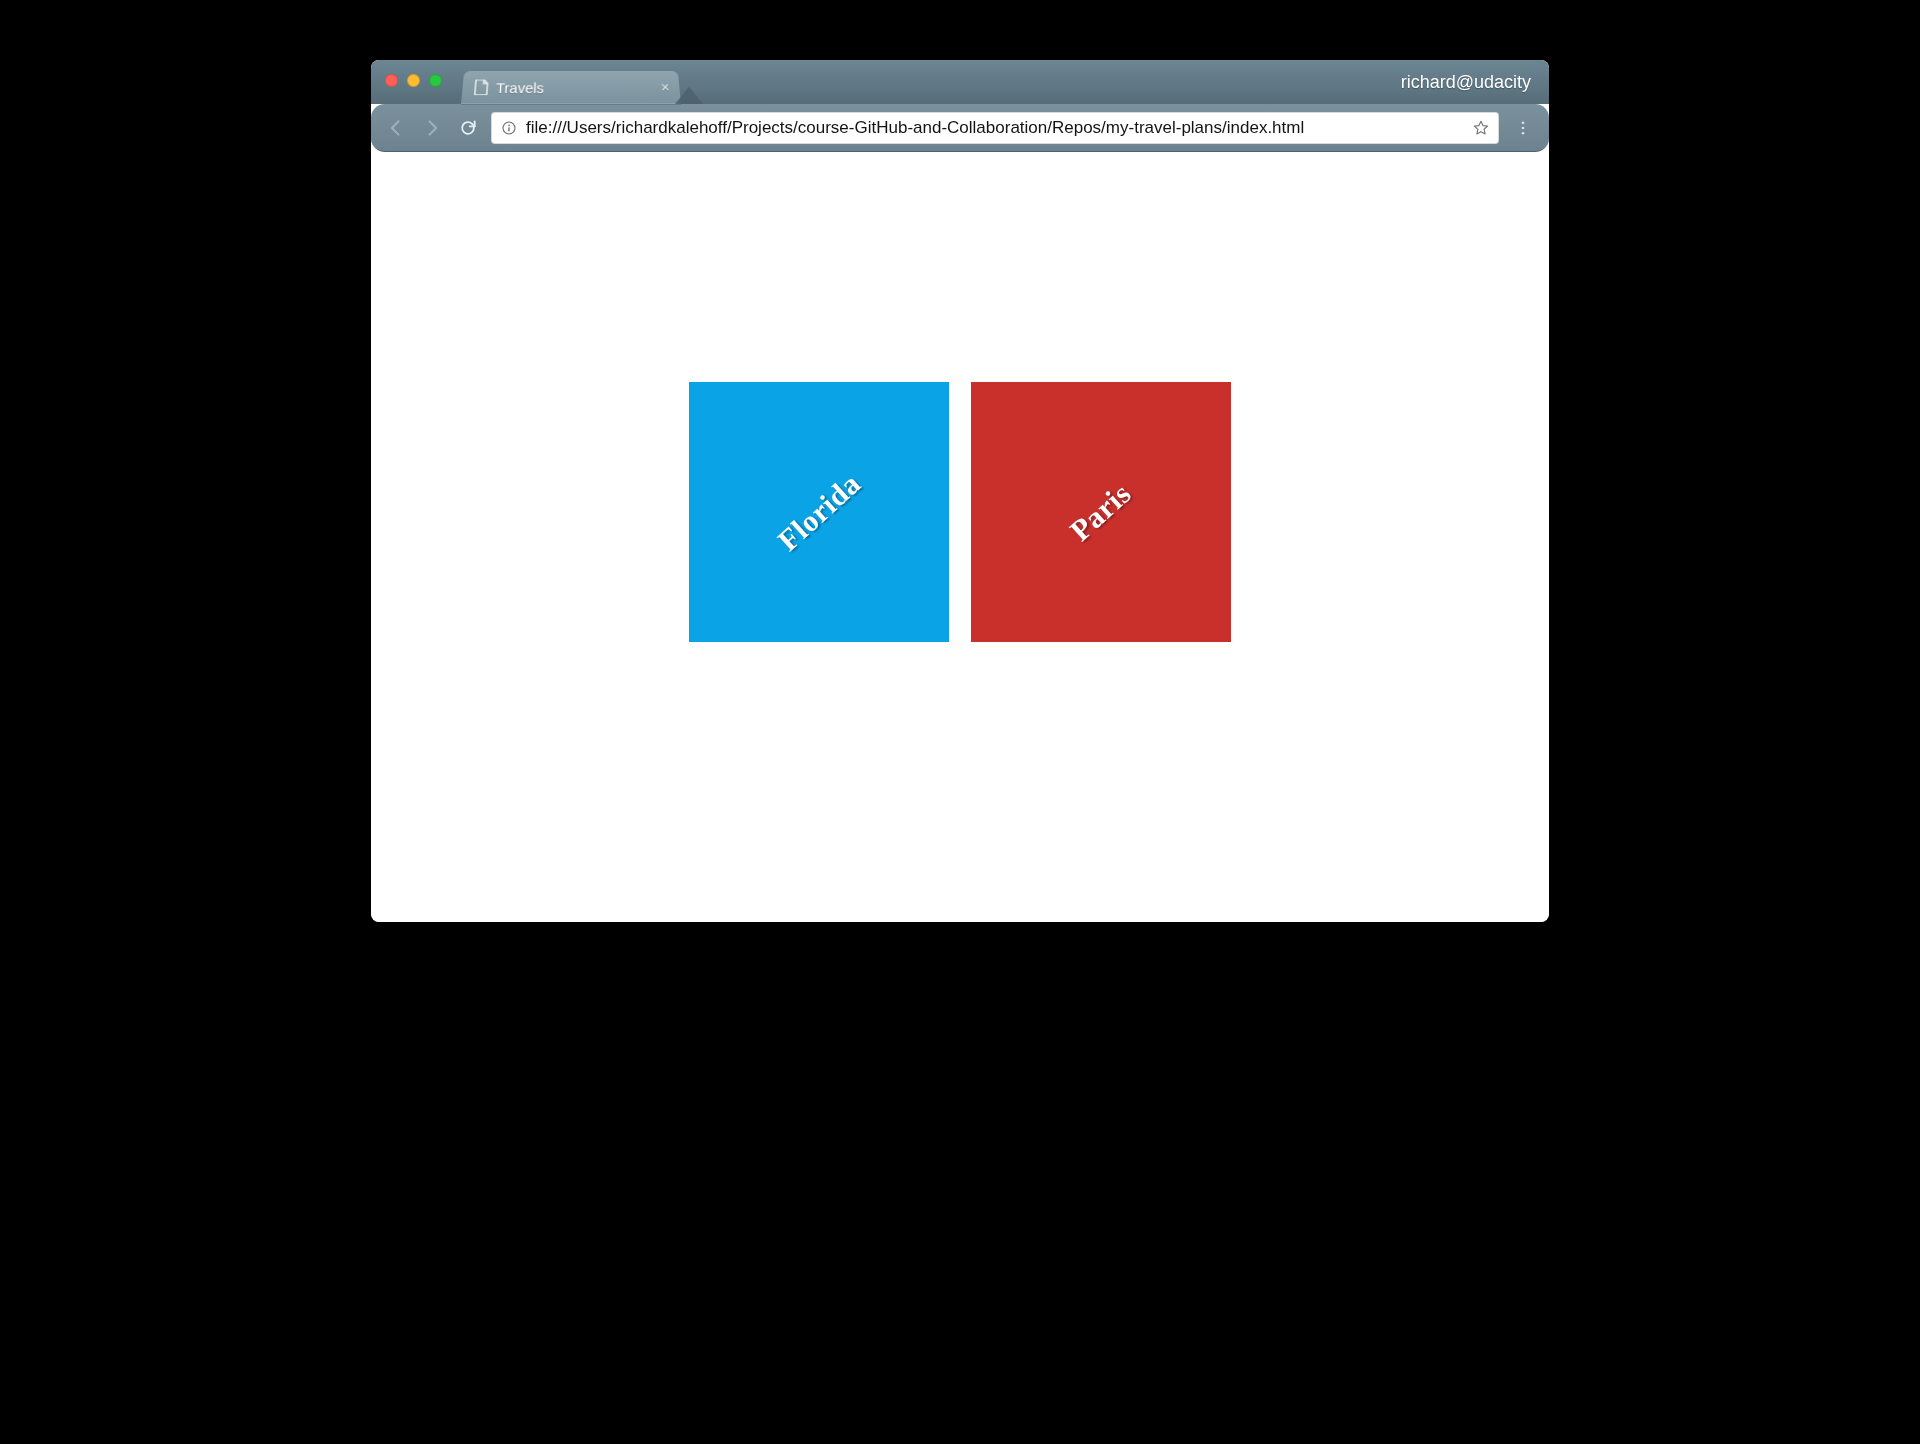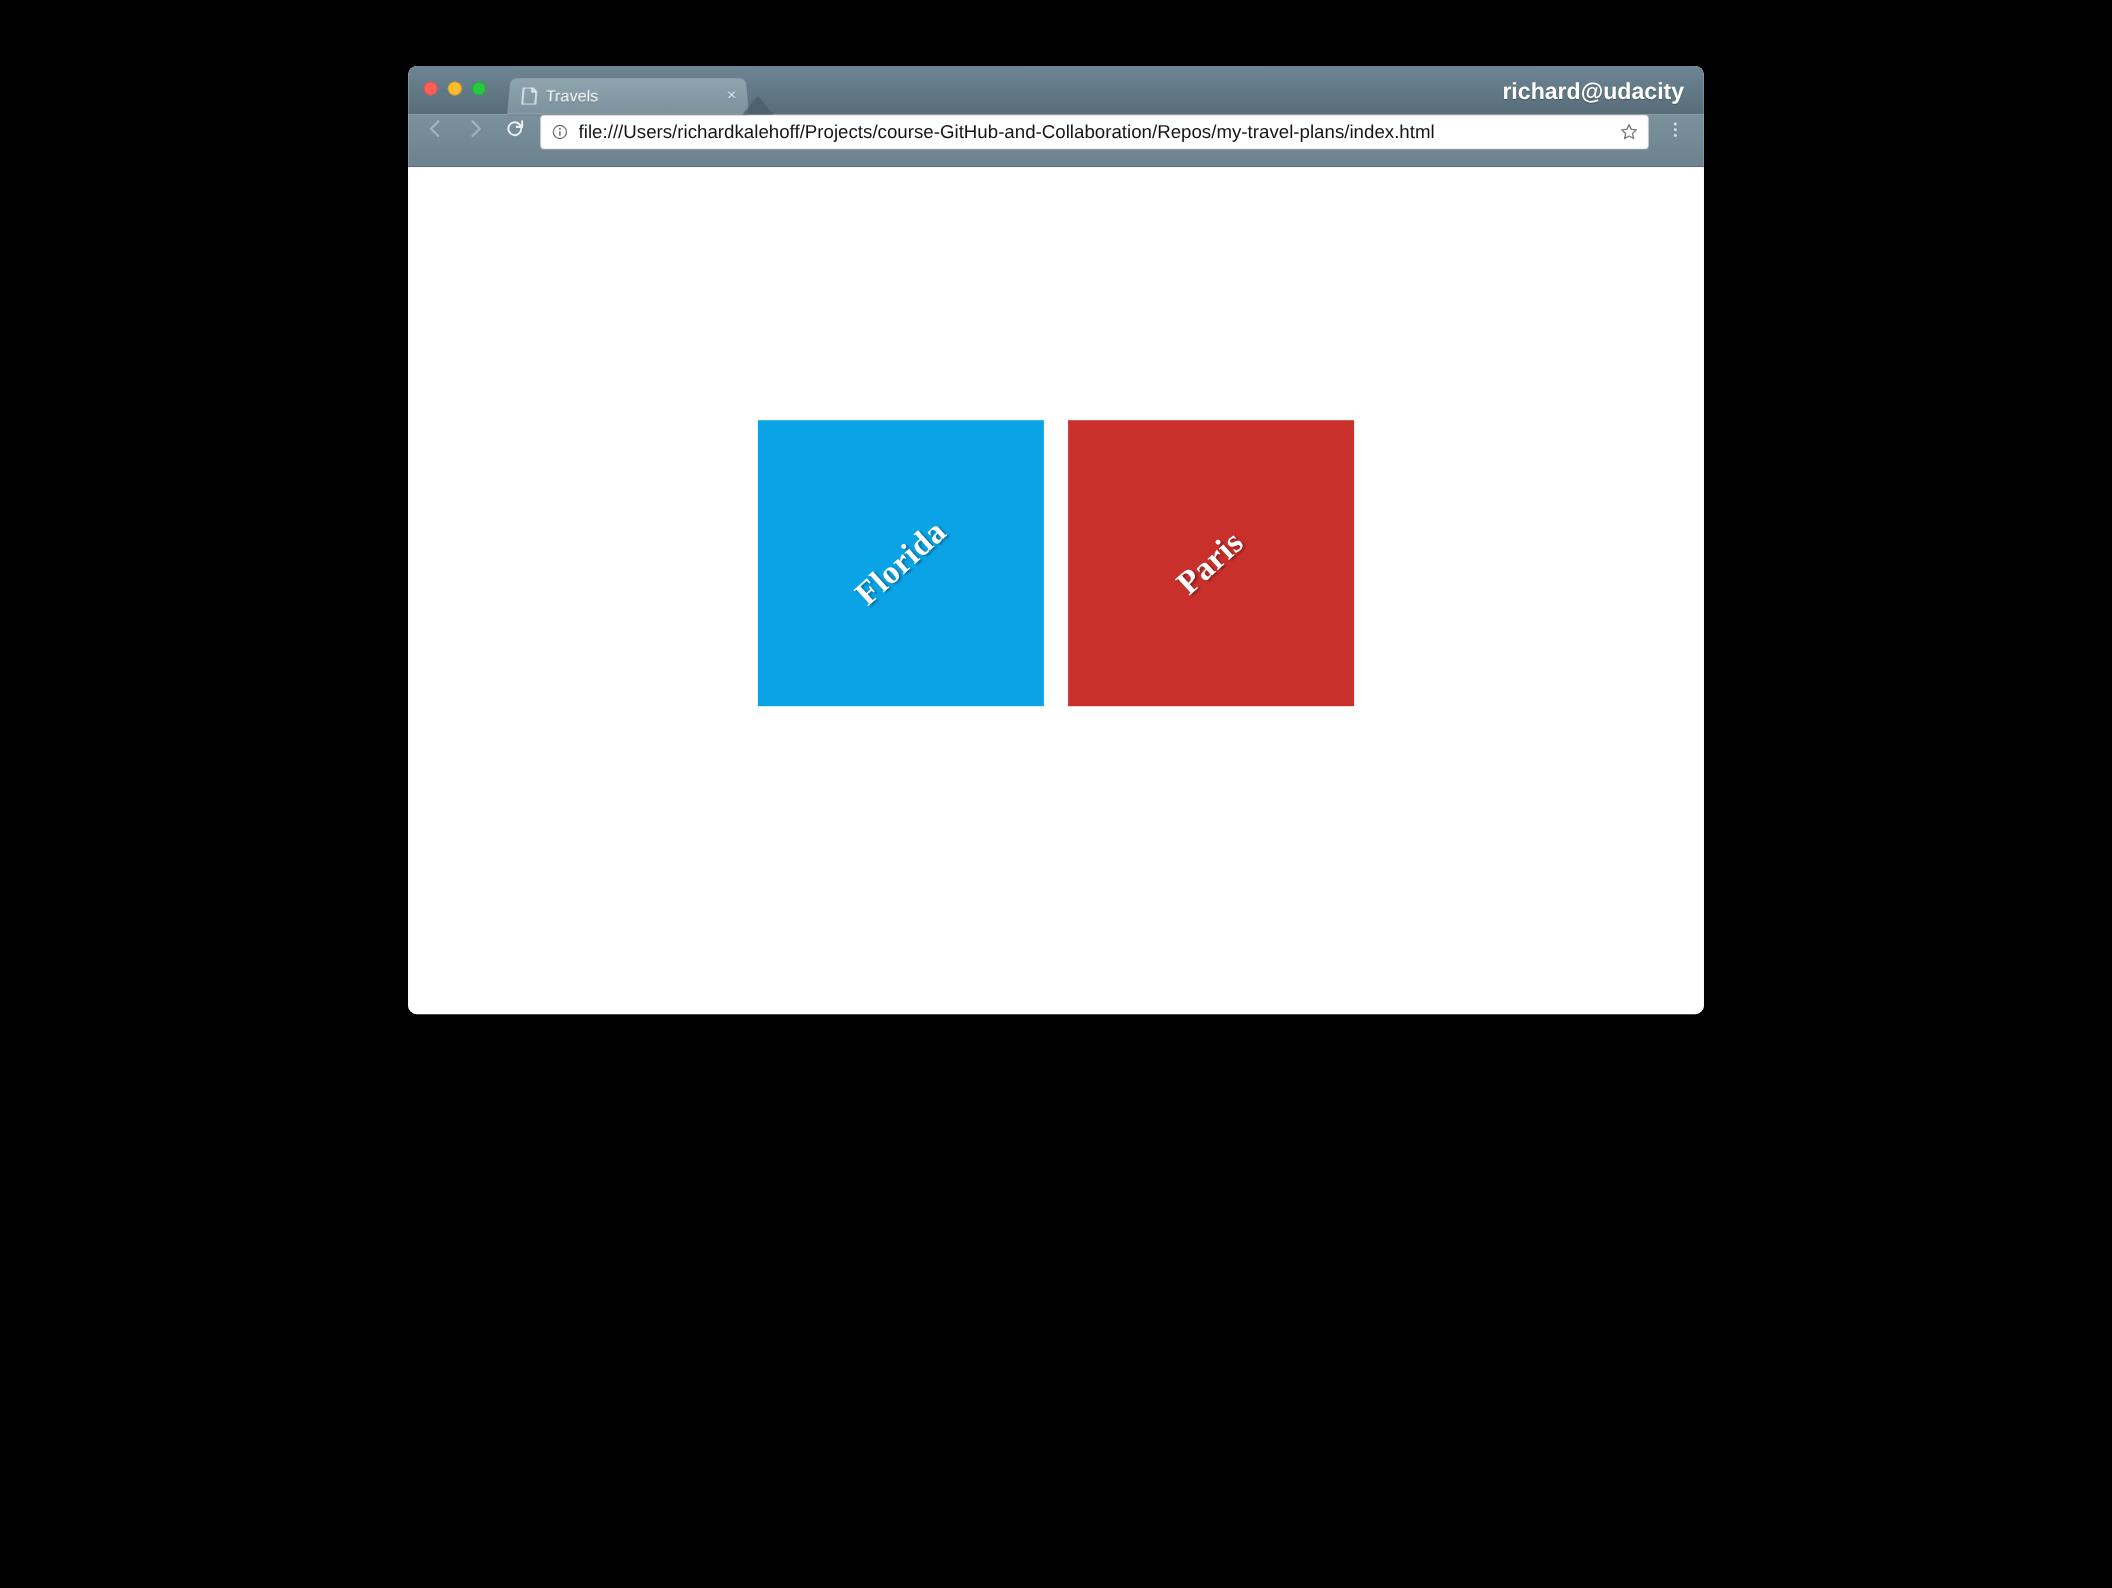--- a/index.html
+++ b/index.html
@@ -45,22 +45,22 @@
       box-shadow: inset 0 0 0 1px rgba(0,0,0,0.15);
     }
     .dot-red { background: #ff5f57; }
     .dot-yellow { background: #febc2e; }
     .dot-green { background: #28c840; }
     .profile-name {
       position: absolute;
       right: 18px;
       top: 12px;
       color: #fff;
-      font-size: 21px;
-      font-weight: 700;
+      font-size: 18px;
+      font-weight: 400;
       text-shadow: 0 1px 1px rgba(0,0,0,0.3);
     }
     .tabs {
       display: flex;
       align-items: flex-end;
       margin-left: 90px;
       height: 100%;
     }
     .tab {
       position: relative;
@@ -101,23 +101,25 @@
       position: relative;
       align-self: flex-end;
       margin-left: -6px;
       opacity: .85;
     }
     
     .toolbar {
       height: 48px;
       background: linear-gradient(#7b929e, #6c828e);
       display: flex;
+      align-items: center;
       padding: 0 12px;
       gap: 10px;
       border-bottom: 1px solid #4e626d;
+      border-radius: 14px;
     }
     .nav-btn {
       width: 26px;
       height: 26px;
       display: inline-flex;
       align-items: center;
       justify-content: center;
       color: #c6d2d9;
     }
     .nav-btn.disabled { opacity: .55; }

